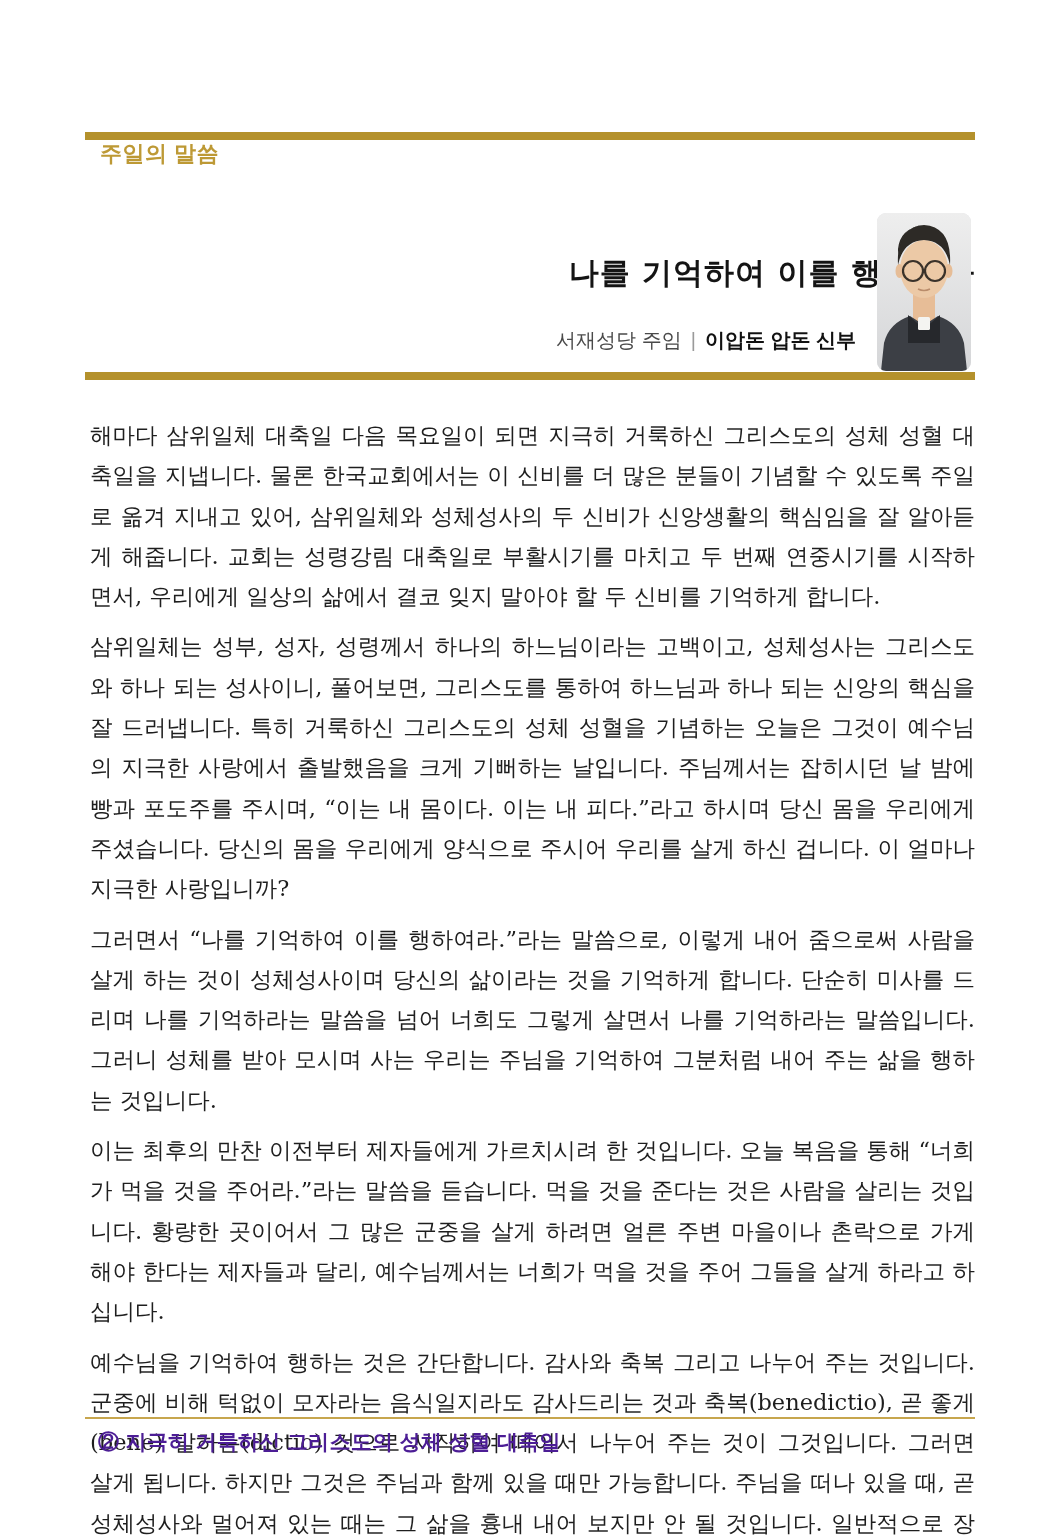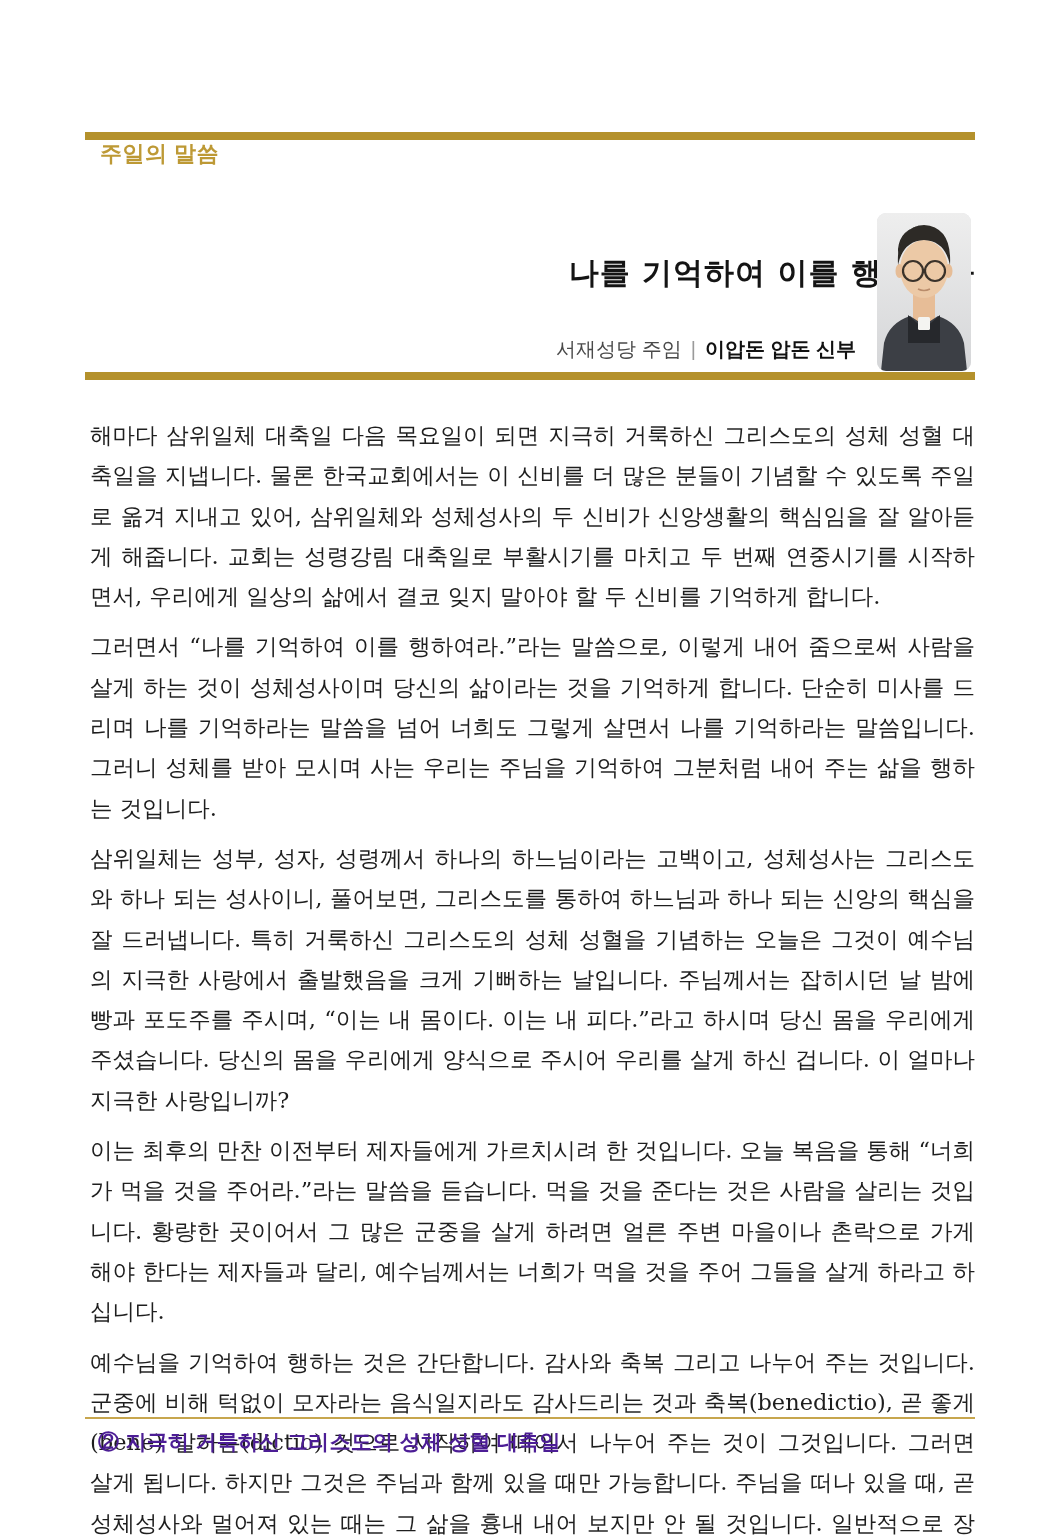--- a/index.html
+++ b/index.html
@@ -36,21 +36,21 @@
     text-align: right;
     font-family: "DejaVu Serif", serif;
     font-size: 30px;
     font-weight: 600;
     color: #141414;
     letter-spacing: 1px;
     white-space: nowrap;
   }
   .byline {
     position: absolute;
-    top: 336px; left: 90px;
+    top: 327px; left: 90px;
     width: 766px;
     text-align: right;
     font-size: 20px;
     color: #4a4a4a;
     white-space: nowrap;
   }
   .byline .sep { color: #9a9a9a; padding: 0 9px; font-weight: 300; }
   .byline .author { color: #111111; font-weight: 700; }
   .portrait {
     position: absolute;
@@ -136,22 +136,22 @@
       <line x1="46" y1="57" x2="48" y2="57" stroke="#3a322a" stroke-width="2"></line>
 
       <path d="M41,76 Q47,79 53,76" fill="none" stroke="#b98c6b" stroke-width="1.6"></path>
     </svg>
   </div>
 
   <div class="rule-gold rule-mid"></div>
 
   <div class="article-body">
     <p><span>해마다 삼위일체 대축일 다음 목요일이 되면 지극히 거룩하신 그리스도의 성체 성혈 대축일을 지냅니다. 물론 한국교회에서는 이 신비를 더 많은 분들이 기념할 수 있도록 주일로 옮겨 지내고 있어, 삼위일체와 성체성사의 두 신비가 신앙생활의 핵심임을 잘 알아듣게 해줍니다. 교회는 성령강림 대축일로 부활시기를 마치고 두 번째 연중시기를 시작하면서, 우리에게 일상의 삶에서 결코 잊지 말아야 할 두 신비를 기억하게 합니다.</span></p>
+    <p><span>삼위일체는 성부, 성자, 성령께서 하나의 하느님이라는 고백이고, 성체성사는 그리스도와 하나 되는 성사이니, 풀어보면, 그리스도를 통하여 하느님과 하나 되는 신앙의 핵심을 잘 드러냅니다. 특히 거룩하신 그리스도의 성체 성혈을 기념하는 오늘은 그것이 예수님의 지극한 사랑에서 출발했음을 크게 기뻐하는 날입니다. 주님께서는 잡히시던 날 밤에 빵과 포도주를 주시며, “이는 내 몸이다. 이는 내 피다.”라고 하시며 당신 몸을 우리에게 주셨습니다. 당신의 몸을 우리에게 양식으로 주시어 우리를 살게 하신 겁니다. 이 얼마나 지극한 사랑입니까?</span></p>
     <p><span>그러면서 “나를 기억하여 이를 행하여라.”라는 말씀으로, 이렇게 내어 줌으로써 사람을 살게 하는 것이 성체성사이며 당신의 삶이라는 것을 기억하게 합니다. 단순히 미사를 드리며 나를 기억하라는 말씀을 넘어 너희도 그렇게 살면서 나를 기억하라는 말씀입니다. 그러니 성체를 받아 모시며 사는 우리는 주님을 기억하여 그분처럼 내어 주는 삶을 행하는 것입니다.</span></p>
-    <p><span>삼위일체는 성부, 성자, 성령께서 하나의 하느님이라는 고백이고, 성체성사는 그리스도와 하나 되는 성사이니, 풀어보면, 그리스도를 통하여 하느님과 하나 되는 신앙의 핵심을 잘 드러냅니다. 특히 거룩하신 그리스도의 성체 성혈을 기념하는 오늘은 그것이 예수님의 지극한 사랑에서 출발했음을 크게 기뻐하는 날입니다. 주님께서는 잡히시던 날 밤에 빵과 포도주를 주시며, “이는 내 몸이다. 이는 내 피다.”라고 하시며 당신 몸을 우리에게 주셨습니다. 당신의 몸을 우리에게 양식으로 주시어 우리를 살게 하신 겁니다. 이 얼마나 지극한 사랑입니까?</span></p>
     <p><span>이는 최후의 만찬 이전부터 제자들에게 가르치시려 한 것입니다. 오늘 복음을 통해 “너희가 먹을 것을 주어라.”라는 말씀을 듣습니다. 먹을 것을 준다는 것은 사람을 살리는 것입니다. 황량한 곳이어서 그 많은 군중을 살게 하려면 얼른 주변 마을이나 촌락으로 가게 해야 한다는 제자들과 달리, 예수님께서는 너희가 먹을 것을 주어 그들을 살게 하라고 하십니다.</span></p>
     <p><span>예수님을 기억하여 행하는 것은 간단합니다. 감사와 축복 그리고 나누어 주는 것입니다. 군중에 비해 턱없이 모자라는 음식일지라도 감사드리는 것과 축복(benedictio), 곧 좋게(bene) 말하는(dictio) 것으로 시작하여 떼어서 나누어 주는 것이 그것입니다. 그러면 살게 됩니다. 하지만 그것은 주님과 함께 있을 때만 가능합니다. 주님을 떠나 있을 때, 곧 성체성사와 멀어져 있는 때는 그 삶을 흉내 내어 보지만 안 될 것입니다. 일반적으로 장기를 이식받은 사람은 평생 면역억제제라는 것을 먹어야 한답니다. 세례로 주님을 받아들인 우리가 살기 위해서라도 또 사람을 살리는 주님의 삶을 살기 위해서라도 성체성사 없이는 안 됩니다. 주님, 고맙습니다.</span></p>
   </div>
 
   <div class="foot-rule"></div>
 
   <div class="footer-label">② 지극히 거룩하신 그리스도의 성체 성혈 대축일</div>
 
 </div>
 

